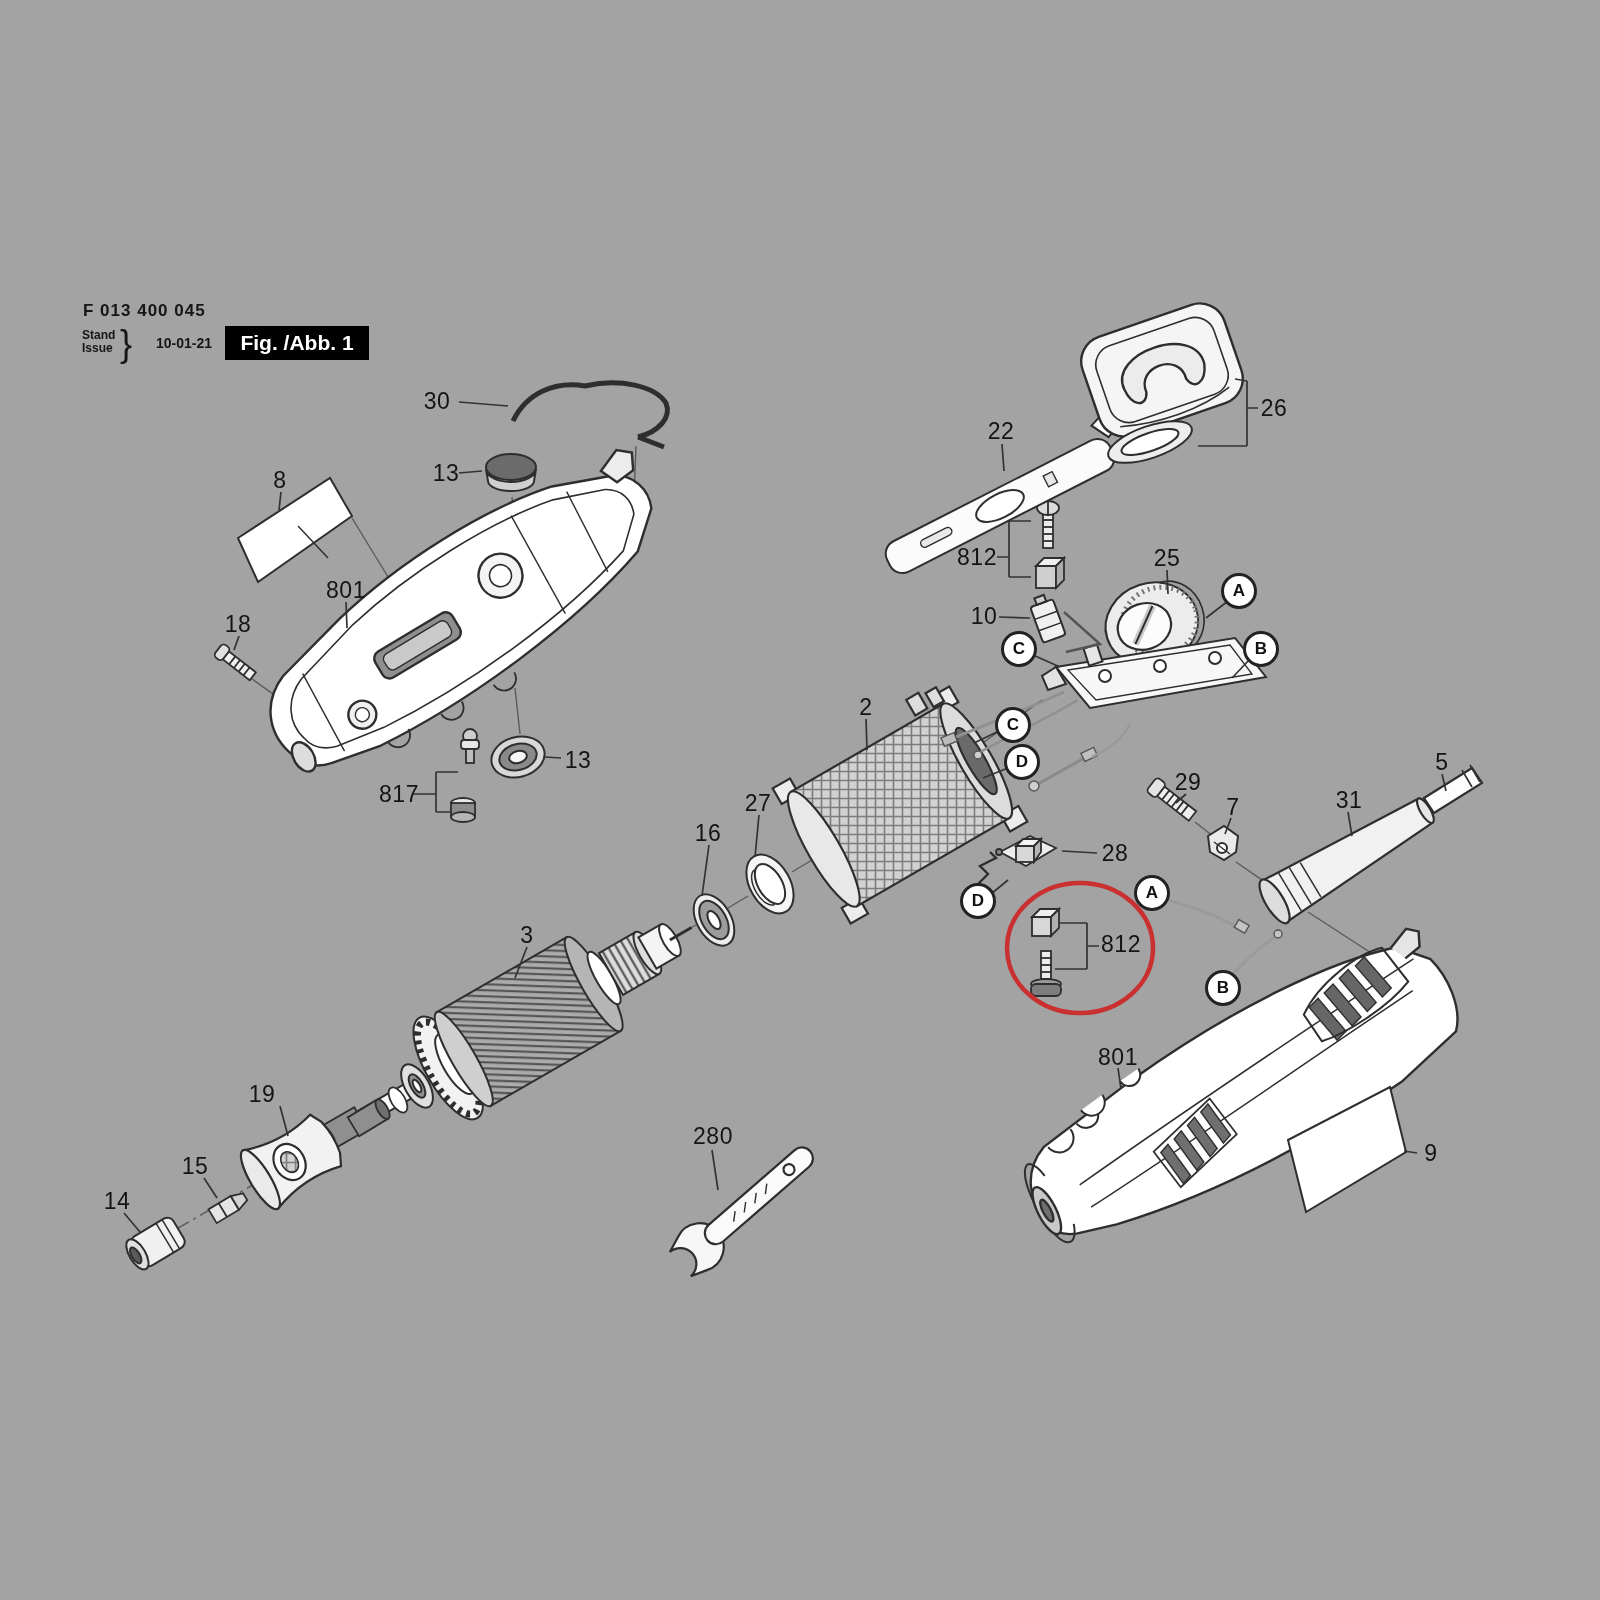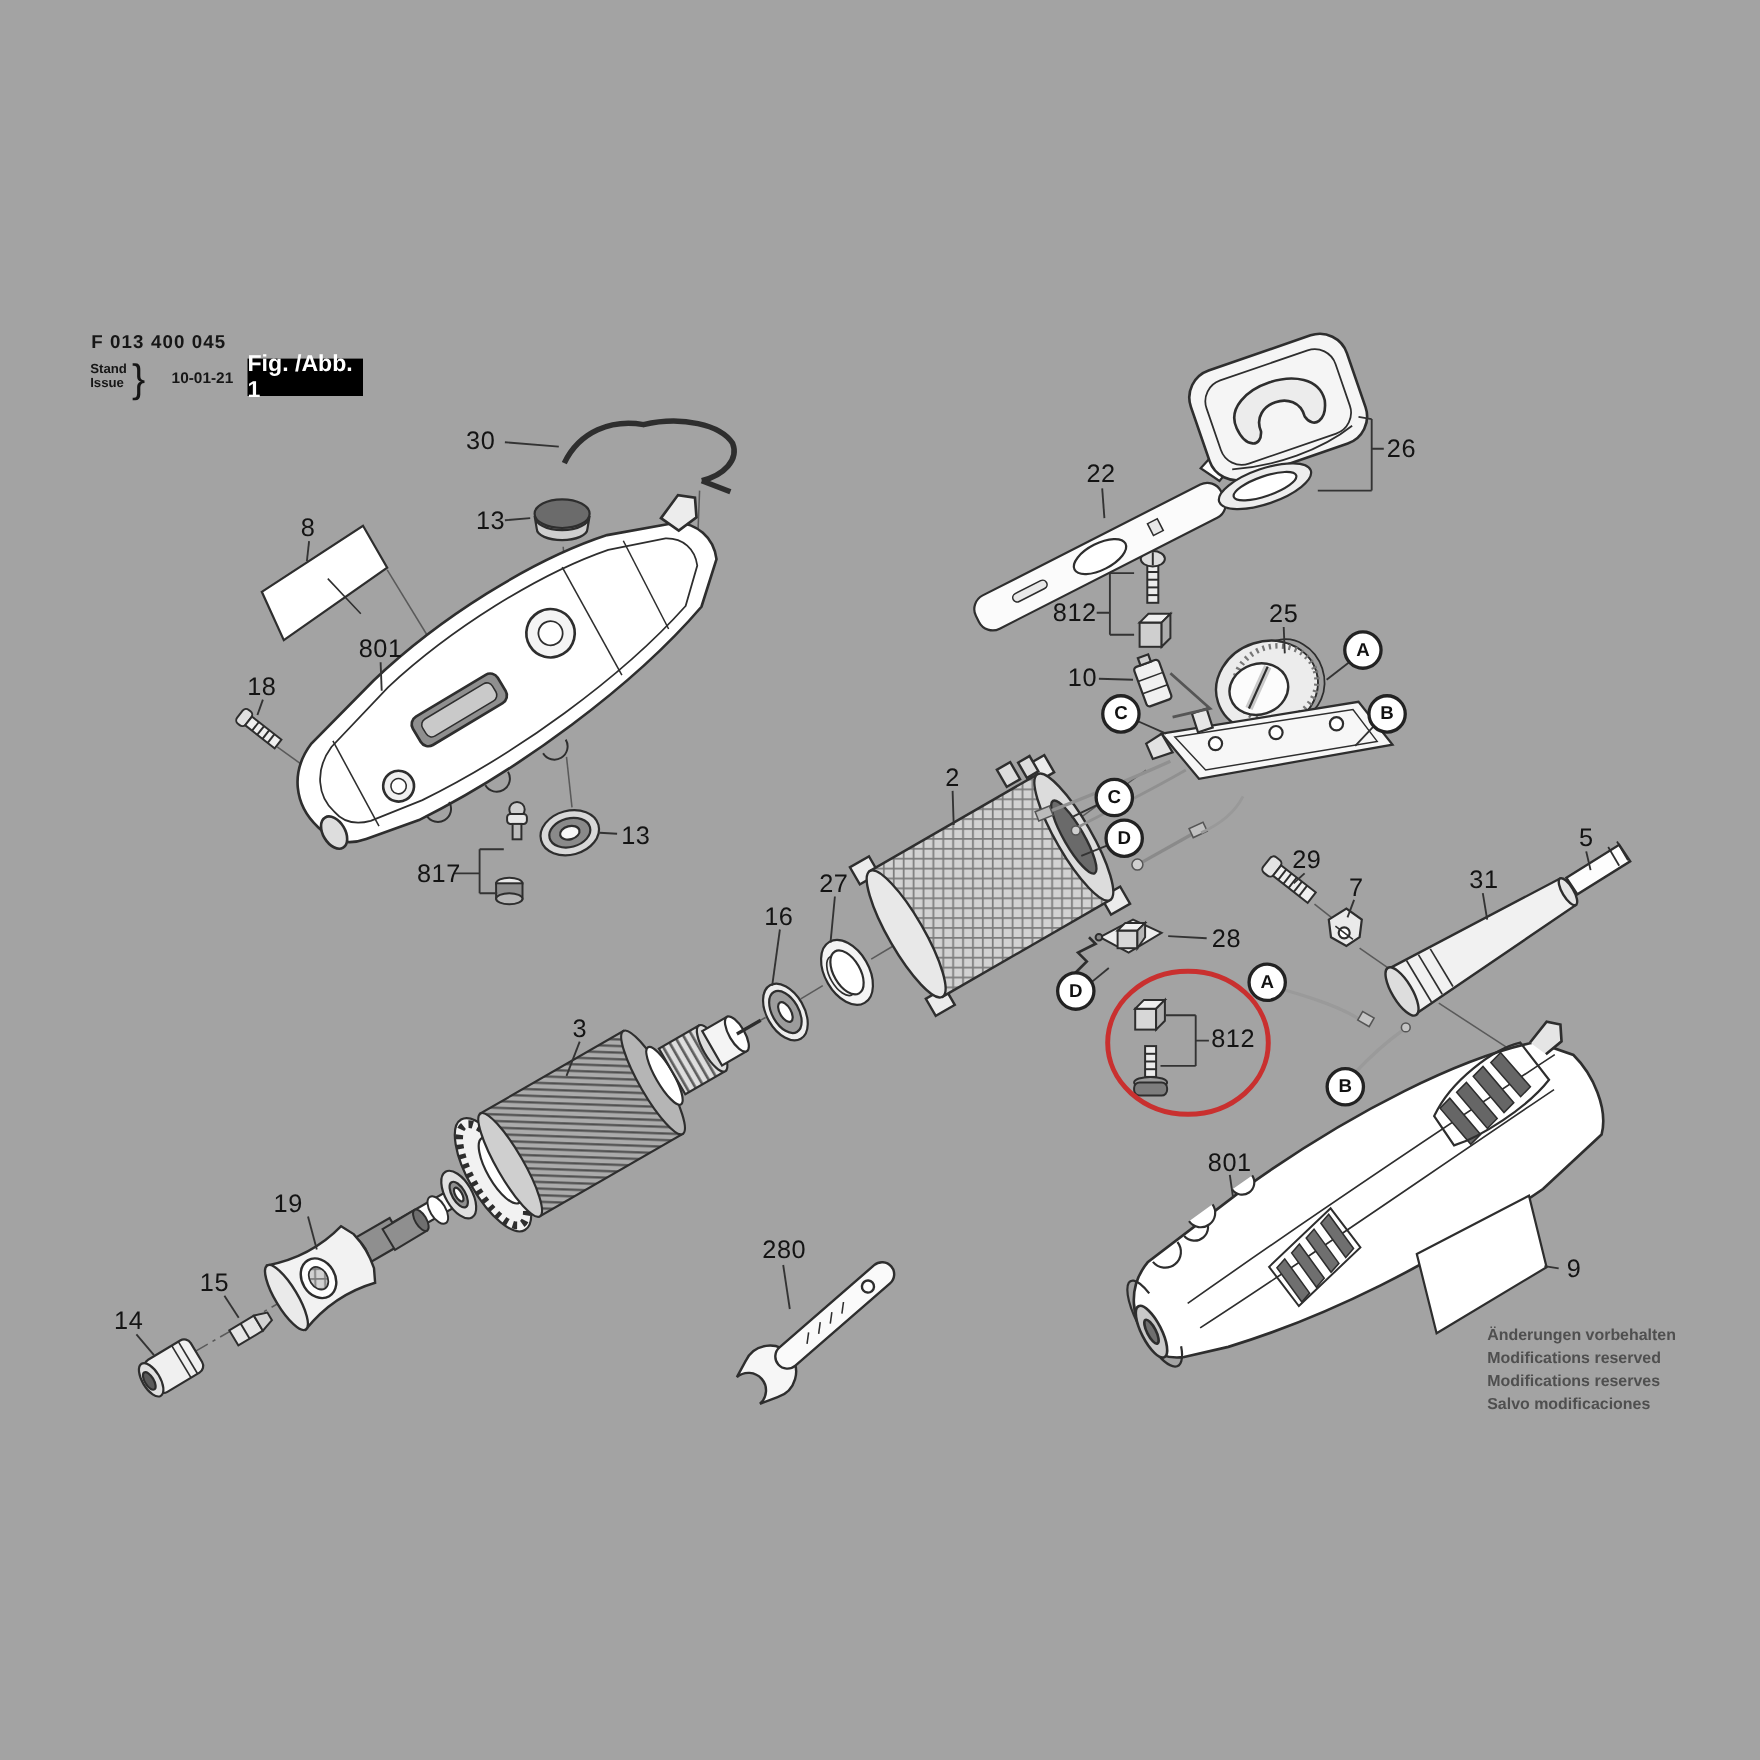--- a/index.html
+++ b/index.html
@@ -8,21 +8,21 @@
   #artwork{position:absolute;left:0;top:0;}
   .plabel{position:absolute;transform:translate(-50%,-50%);font-weight:normal;font-size:23px;
           letter-spacing:0.5px;white-space:nowrap;color:#141414;}
   .callout{position:absolute;transform:translate(-50%,-50%);width:30px;height:30px;
            border:3px solid #222;border-radius:50%;background:#fff;display:flex;
            align-items:center;justify-content:center;font-weight:bold;font-size:17px;color:#111;}
   .hdr-code{position:absolute;left:83px;top:301px;font-weight:bold;font-size:17px;letter-spacing:1px;}
   .hdr-stand{position:absolute;left:82px;top:329px;font-weight:bold;font-size:12px;line-height:13px;}
   .hdr-brace{position:absolute;left:120px;top:323px;font-size:36px;font-weight:normal;}
   .hdr-date{position:absolute;left:156px;top:335px;font-weight:bold;font-size:14px;}
-  .figbox{position:absolute;left:225px;top:326px;width:105px;height:34px;background:#000;color:#fff;
+  .figbox{position:absolute;left:225px;top:326px;width:144px;height:34px;background:#000;color:#fff;
           font-weight:bold;font-size:21px;display:flex;align-items:center;justify-content:center;}
   .footer{position:absolute;left:1352px;top:1204px;font-size:14.5px;font-weight:bold;
           line-height:21px;color:#4f4f4f;}
 </style>
 </head>
 <body>
 
 <div id="stage">
 
 <svg id="artwork" width="1600" height="1600" viewBox="0 0 1600 1600">
@@ -426,20 +426,14 @@
 
 <div class="callout" style="left:1239px;top:591px">A</div>
 <div class="callout" style="left:1152px;top:893px">A</div>
 <div class="callout" style="left:1261px;top:649px">B</div>
 <div class="callout" style="left:1223px;top:988px">B</div>
 <div class="callout" style="left:1019px;top:649px">C</div>
 <div class="callout" style="left:1013px;top:725px">C</div>
 <div class="callout" style="left:1022px;top:762px">D</div>
 <div class="callout" style="left:978px;top:901px">D</div>
 
-<div class="footer">
-  <div>Änderungen vorbehalten</div>
-  <div>Modifications reserved</div>
-  <div>Modifications reserves</div>
-  <div>Salvo modificaciones</div>
+
 </div>
 
-</div>
-
 </body></html>

